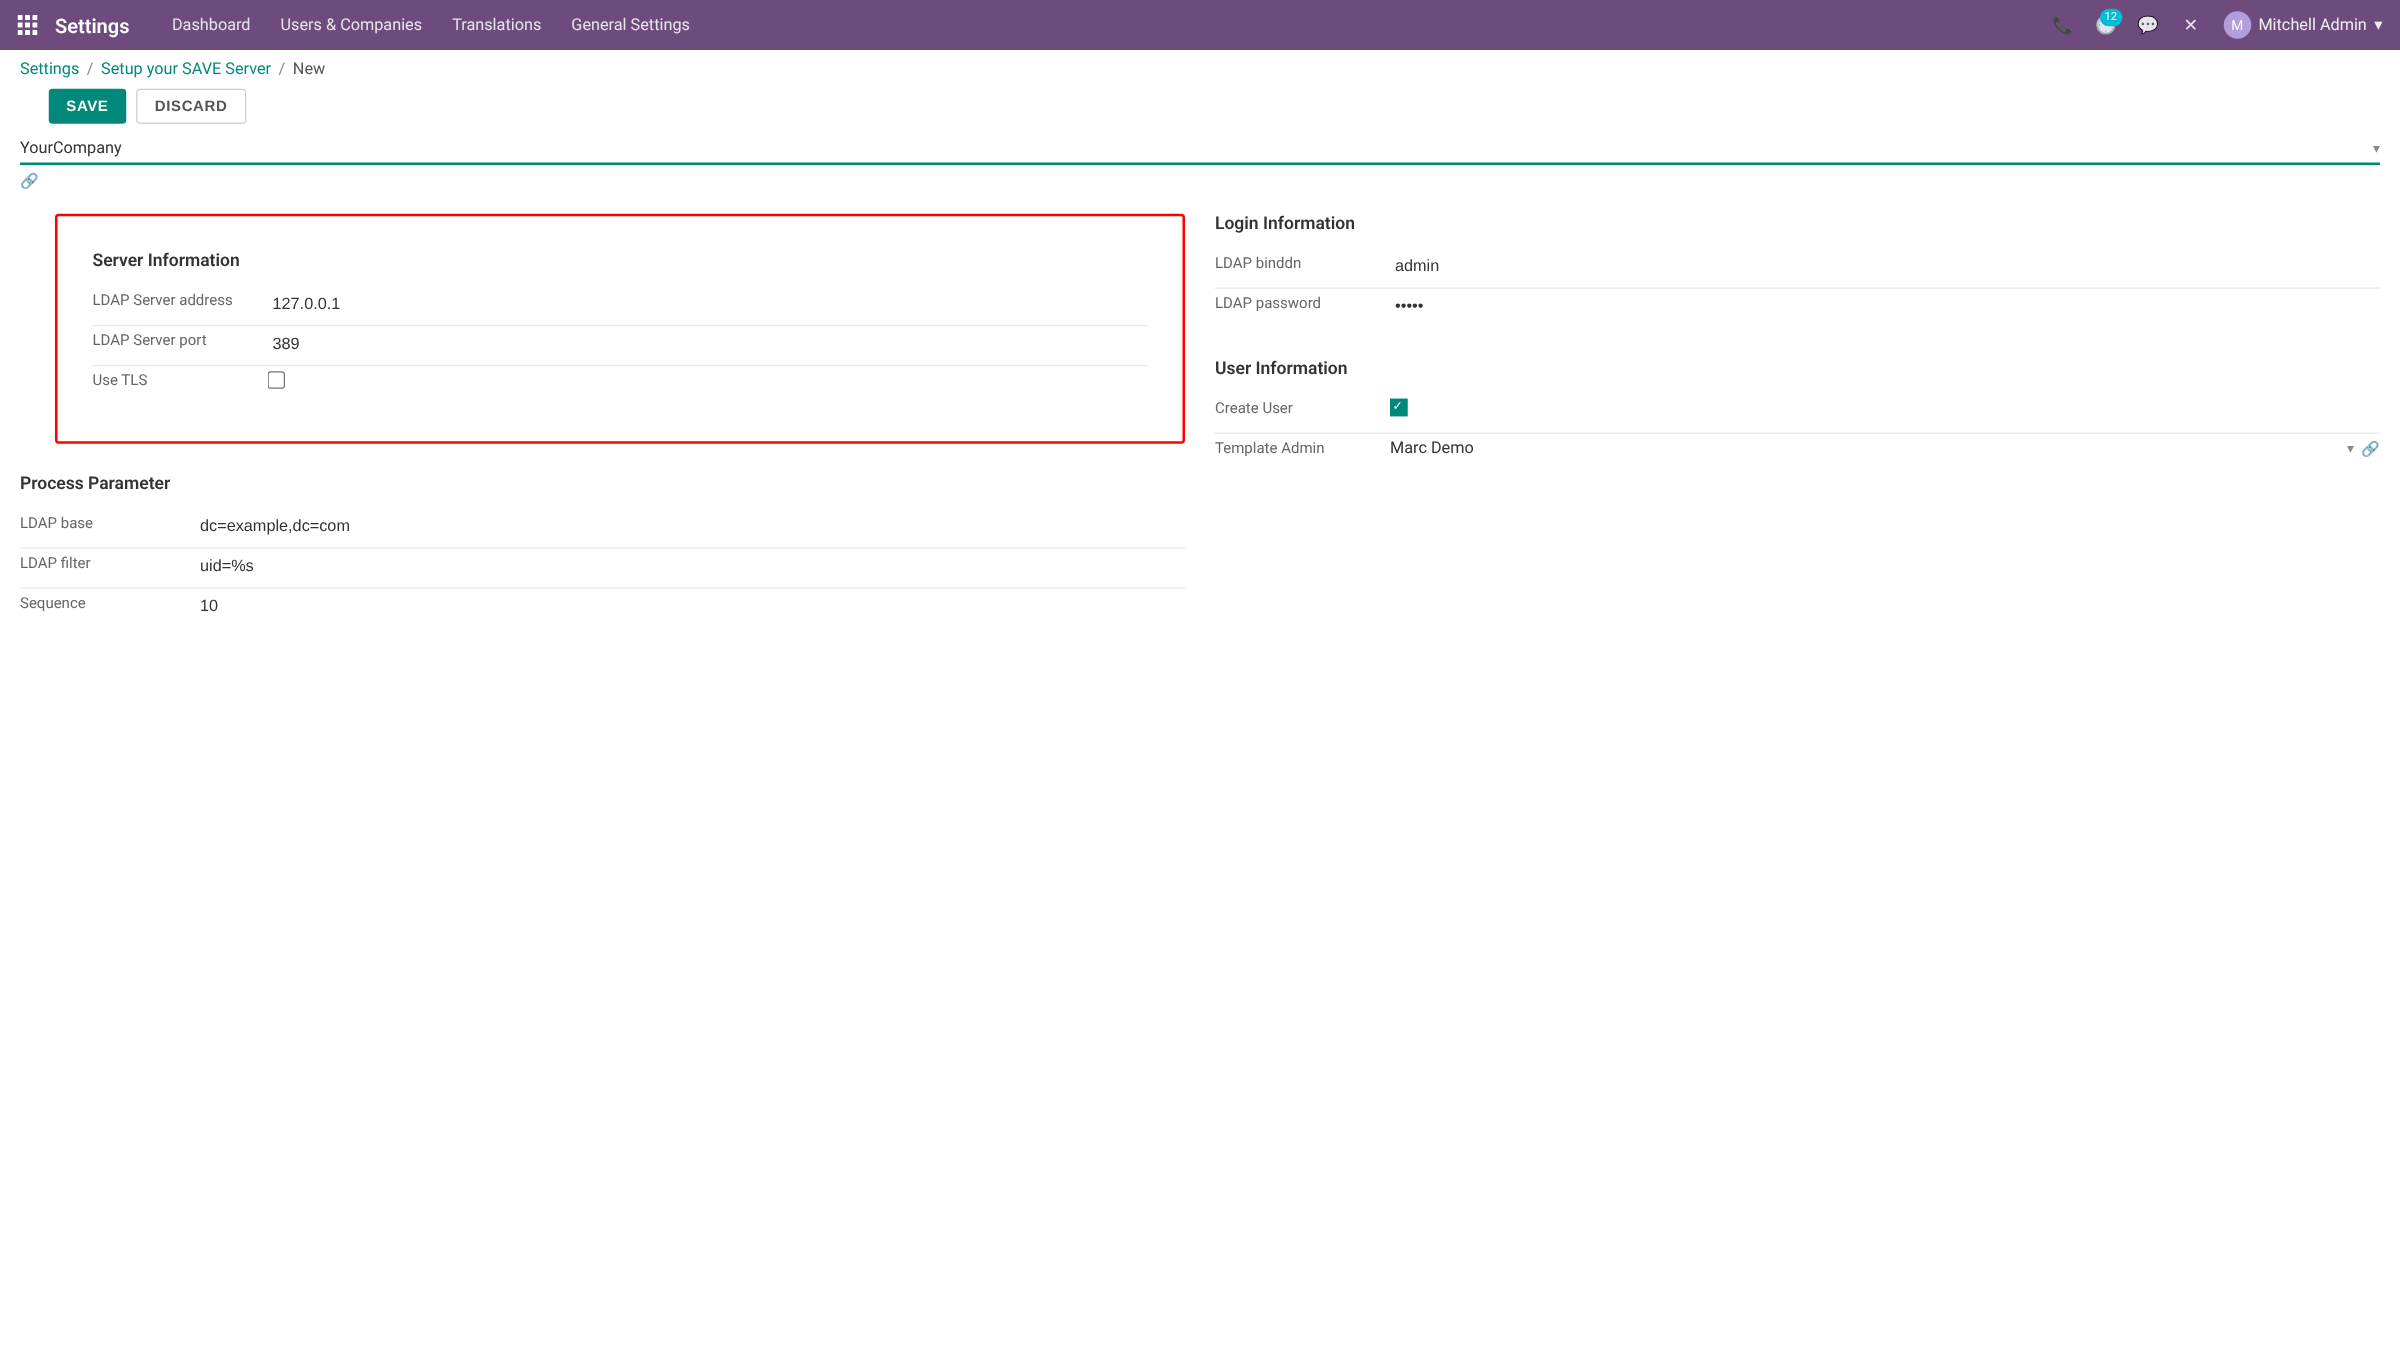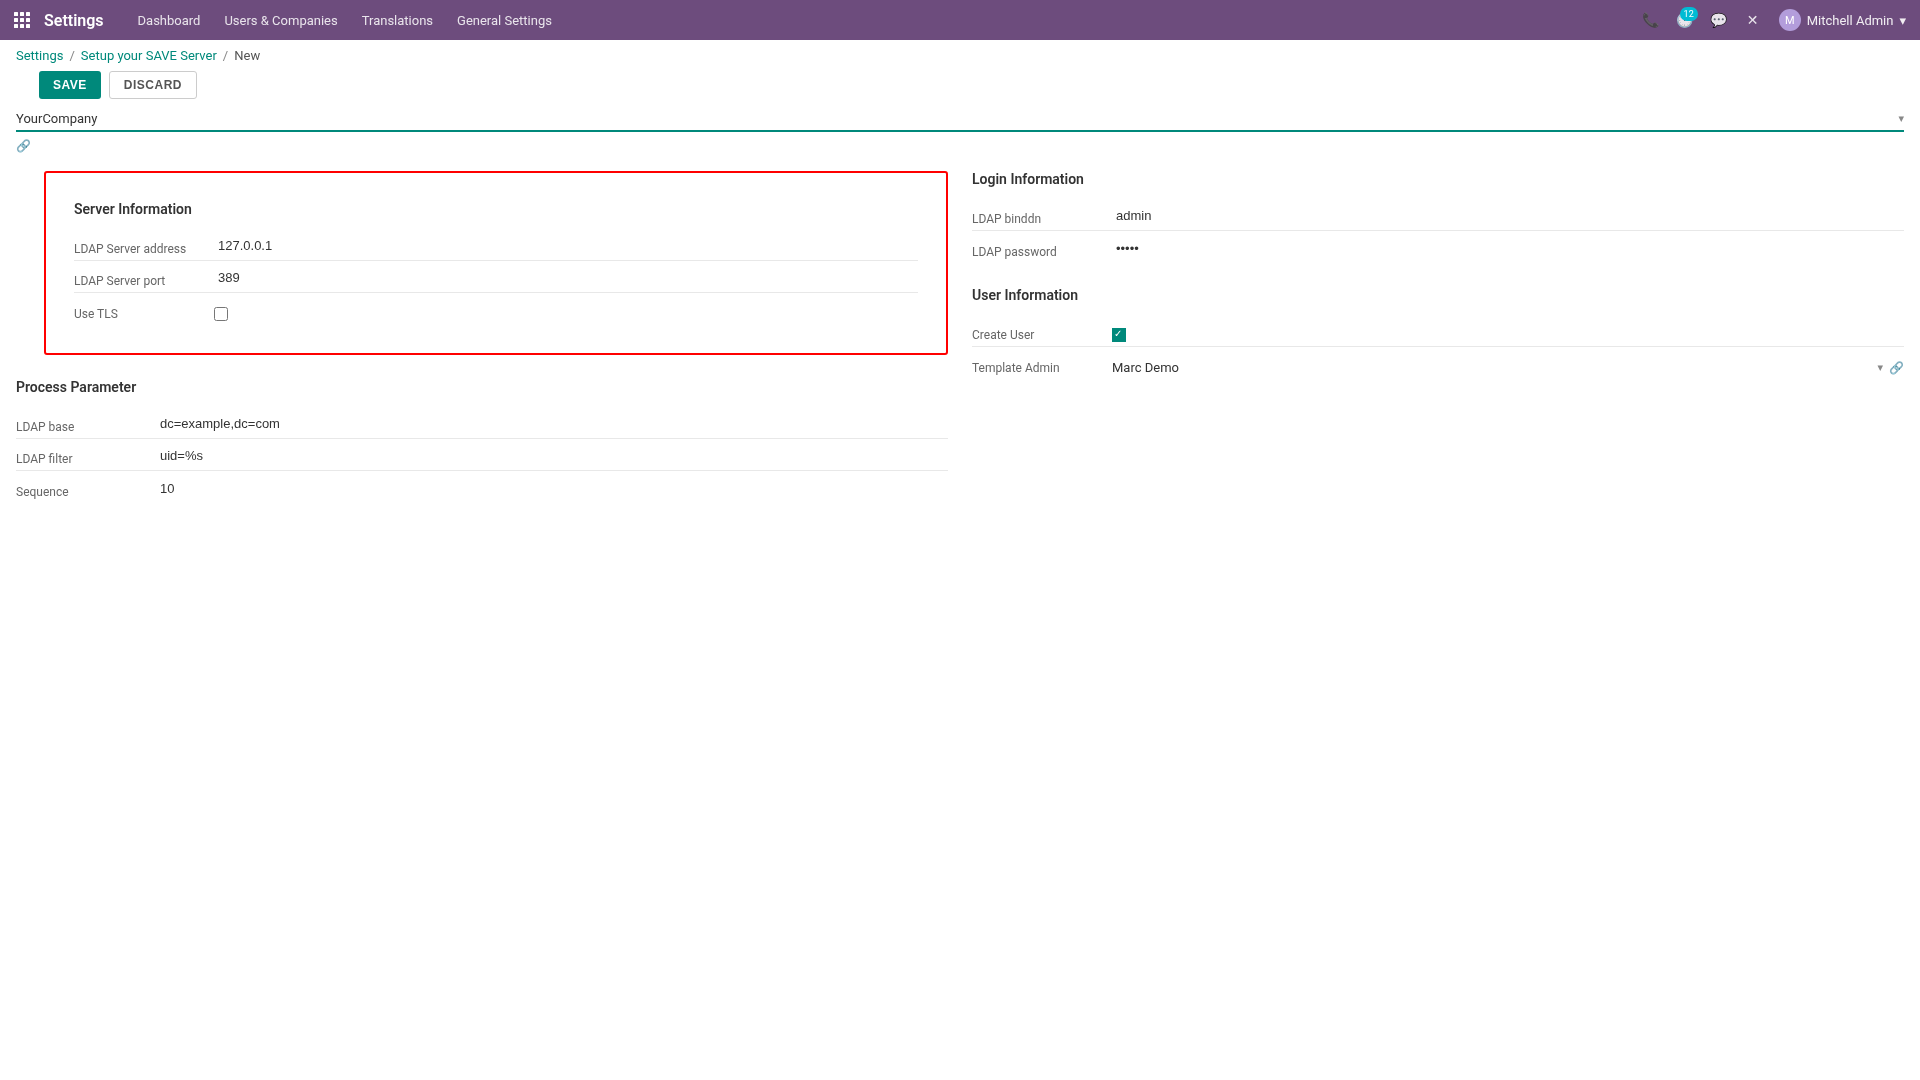--- a/index.html
+++ b/index.html
@@ -138,21 +138,21 @@
     .section-server-info {
       border: 2px solid red;
       padding: 28px;
       border-radius: 3px;
       margin-left: 28px;
     }
 
     
     .form-row {
       display: flex;
-      align-items: flex-end;
+      align-items: flex-start;
       padding: 4px 0;
       border-bottom: 1px solid #e8e8e8;
       min-height: 32px;
     }
     .form-row:last-child {
       border-bottom: none;
     }
     .form-label {
       width: 140px;
       min-width: 140px;

